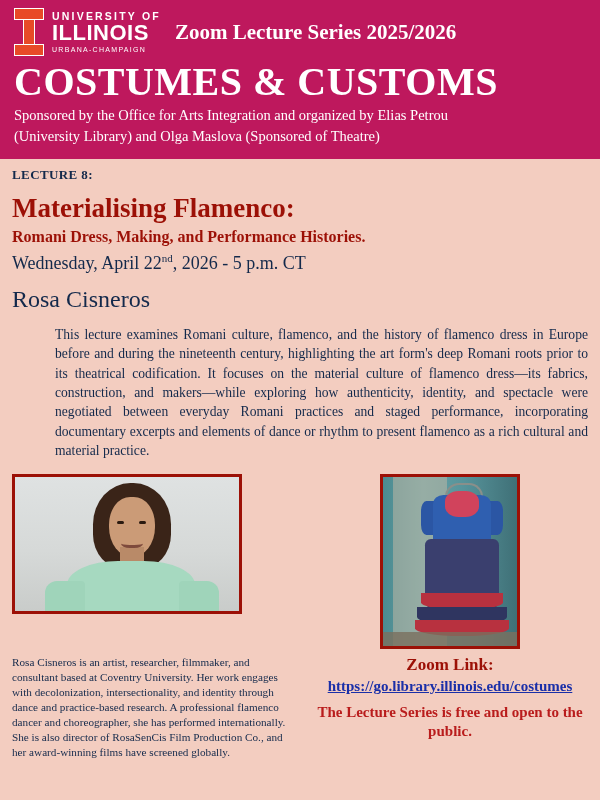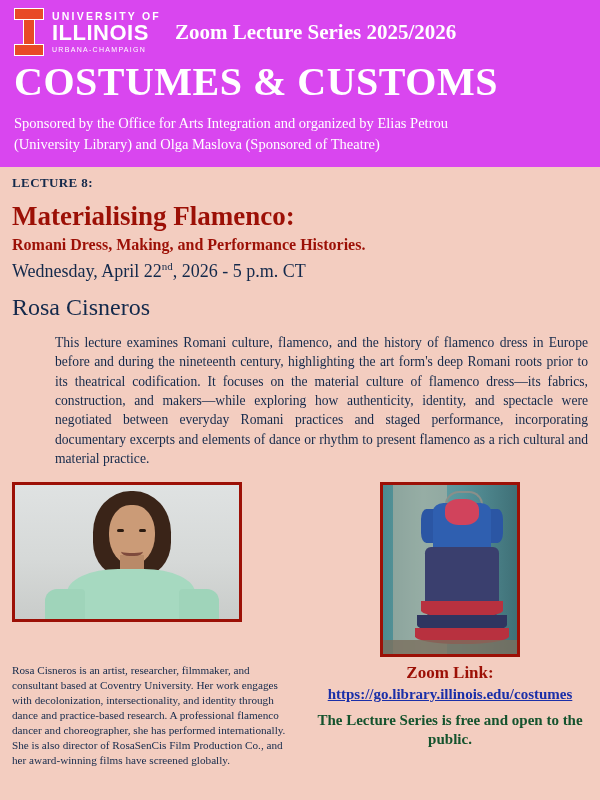--- a/index.html
+++ b/index.html
@@ -16,21 +16,21 @@
   .poster {
     position: relative;
     width: 600px;
     height: 800px;
     background: #f3cdc0;
     box-sizing: border-box;
   }
 
   
   .header {
-    background: #d946ef;
+    background: #be185d;
     color: #ffffff;
     padding: 8px 14px 12px 14px;
     box-sizing: border-box;
   }
   .header-top {
     display: flex;
     align-items: center;
     gap: 14px;
   }
   .logo {
@@ -93,21 +93,21 @@
     font-family: "Liberation Serif", serif;
     font-size: 40px;
     font-weight: bold;
     margin-top: 5px;
     letter-spacing: 0.5px;
     line-height: 1.05;
   }
   .sponsor {
     font-family: "Liberation Serif", serif;
     font-size: 14.5px;
-    margin-top: 10px;
+    margin-top: 2px;
     line-height: 1.45;
   }
 
   
   .body-wrap {
     padding: 8px 12px 0 12px;
     box-sizing: border-box;
   }
   .lecture-no {
     font-family: "Liberation Serif", serif;
@@ -337,21 +337,21 @@
     text-decoration: underline;
     line-height: 1.2;
     display: block;
     margin-top: 2px;
     word-break: break-all;
   }
   .zoom-note {
     font-family: "Liberation Serif", serif;
     font-size: 15px;
     font-weight: bold;
-    color: #14532d;
+    color: #b91c1c;
     margin-top: 8px;
     line-height: 1.25;
   }
 </style>
 </head>
 <body>
 
 <div class="poster">
 
   <div class="header">

